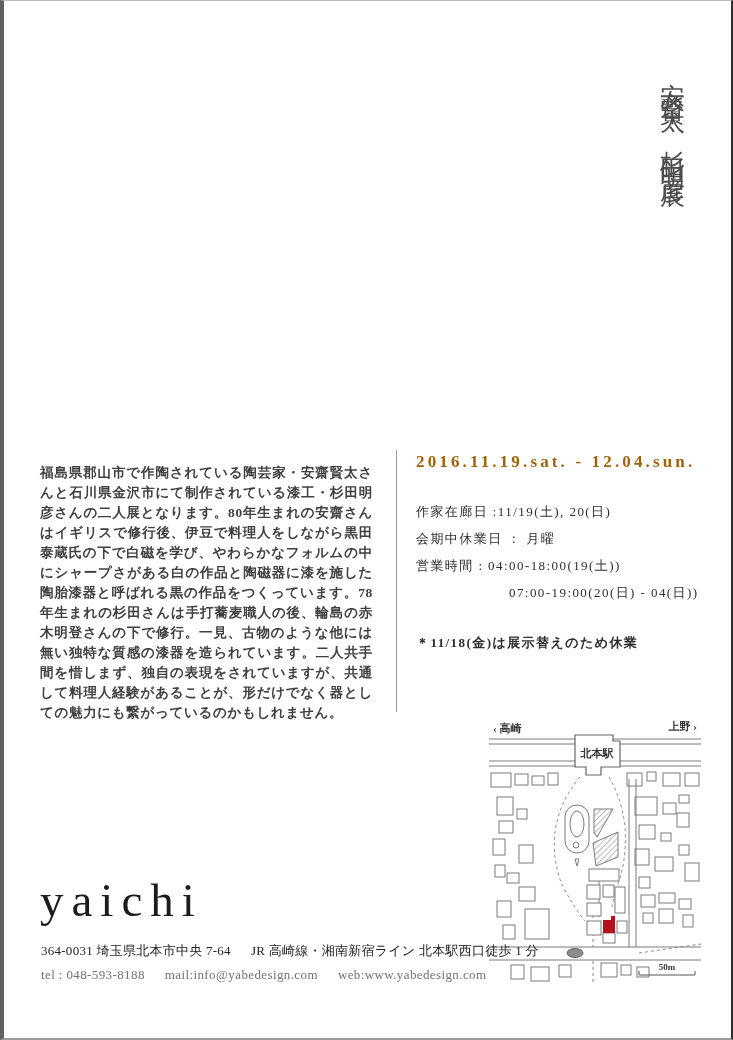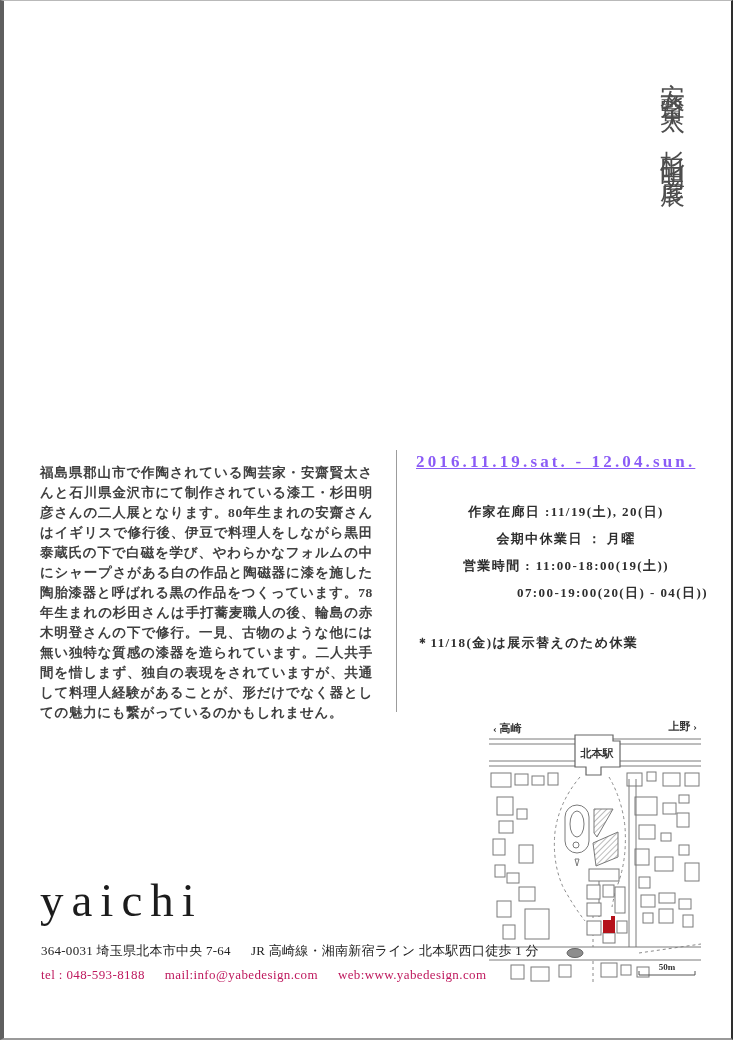--- a/index.html
+++ b/index.html
@@ -41,34 +41,32 @@
     width:1px;height:262px;
     background:#9c9c9c;
   }
   .details{
     position:absolute;
     left:412px;top:451px;width:300px;
   }
   .date-range{
     font-size:17px;
     letter-spacing:0.185em;
-    color:#8b5cf6;
+    color:#a16207;
     font-weight:600;
     margin-bottom:26px;
     white-space:nowrap;
-    text-decoration:underline;
   }
   .detail-line{
     font-size:13px;
     letter-spacing:0.11em;
     line-height:27px;
-    font-weight:700;
+    font-weight:400;
     color:#2e2e2e;
     white-space:nowrap;
-    text-align:center;
   }
   .detail-line.indent{padding-left:93px;}
   .notes{margin-top:24px;}
   .note-line{
     font-size:13px;
     letter-spacing:0.11em;
     line-height:26px;
     font-weight:600;
     color:#2e2e2e;
     white-space:nowrap;
@@ -93,21 +91,21 @@
     letter-spacing:0.02em;
     color:#222;
     white-space:nowrap;
   }
   .footer-address .gap{display:inline-block;width:20px;}
   .footer-contact{
     position:absolute;
     left:37px;top:966px;
     font-size:13px;
     letter-spacing:0.03em;
-    color:#be185d;
+    color:#737373;
     white-space:nowrap;
   }
   .footer-contact .gap{display:inline-block;width:20px;}
   svg text{
     font-family:"Liberation Serif","DejaVu Serif",serif;
     fill:#333;
   }
   .map-bld{fill:#ffffff;stroke:#7a7a7a;stroke-width:1;}
   .map-road{stroke:#7a7a7a;stroke-width:1;fill:none;}
   .map-dash{stroke:#8a8a8a;stroke-width:1;fill:none;stroke-dasharray:3 3;}
@@ -120,21 +118,21 @@
   <div class="title-vertical">安齋賢太＋杉田明彦展</div>
 
   <div class="intro">福島県郡山市で作陶されている陶芸家・安齋賢太さんと石川県金沢市にて制作されている漆工・杉田明彦さんの二人展となります。80年生まれの安齋さんはイギリスで修行後、伊豆で料理人をしながら黒田泰蔵氏の下で白磁を学び、やわらかなフォルムの中にシャープさがある白の作品と陶磁器に漆を施した陶胎漆器と呼ばれる黒の作品をつくっています。78年生まれの杉田さんは手打蕎麦職人の後、輪島の赤木明登さんの下で修行。一見、古物のような他には無い独特な質感の漆器を造られています。二人共手間を惜しまず、独自の表現をされていますが、共通して料理人経験があることが、形だけでなく器としての魅力にも繋がっているのかもしれません。</div>
 
   <div class="divider"></div>
 
   <div class="details">
     <div class="date-range">2016.11.19.sat. - 12.04.sun.</div>
     <div class="detail-line">作家在廊日 :11/19(土), 20(日)</div>
     <div class="detail-line">会期中休業日 ： 月曜</div>
-    <div class="detail-line">営業時間 : 11:00-18:00(19(土))</div>
+    <div class="detail-line">営業時間 : 04:00-18:00(19(土))</div>
     <div class="detail-line indent">07:00-19:00(20(日) - 04(日))</div>
     <div class="notes">
       <div class="note-line">＊11/18(金)は展示替えのため休業</div>
     </div>
   </div>
 
   <div class="map-wrap">
     <svg width="212" height="270" viewBox="0 0 212 270">
       <defs>
         <pattern id="hatch" width="4" height="4" patternUnits="userSpaceOnUse" patternTransform="rotate(45)">

